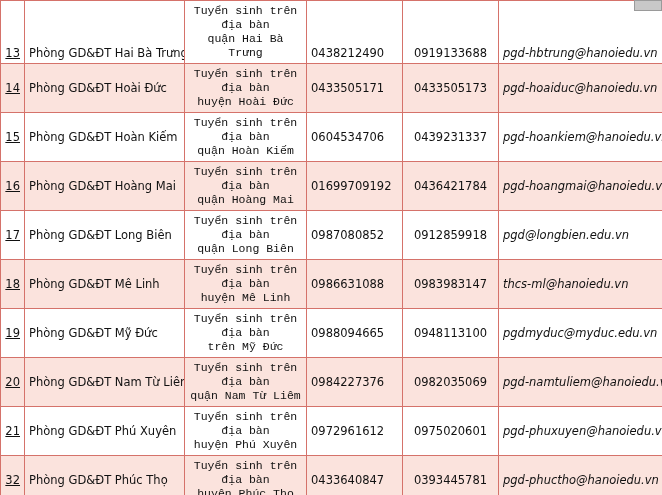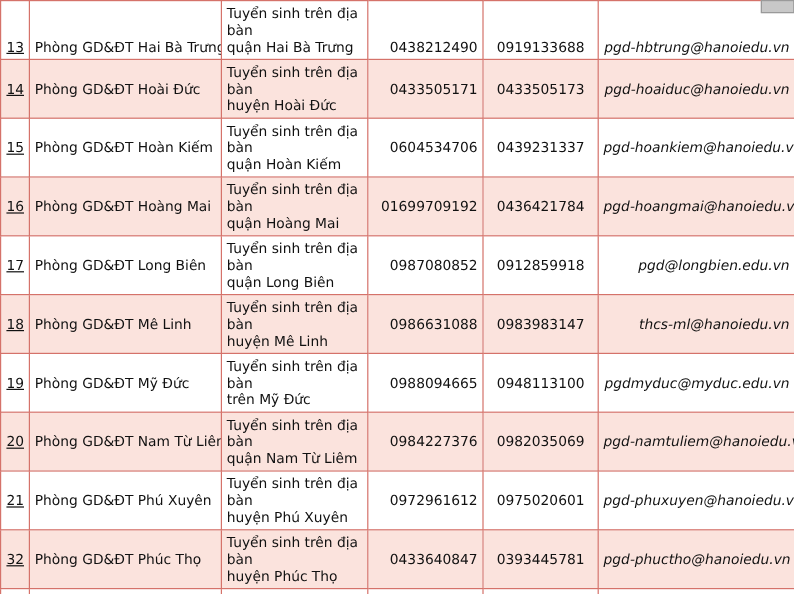--- a/index.html
+++ b/index.html
@@ -64,36 +64,38 @@
     text-decoration: underline;
   }
   td.c-unit {
     width: 160px;
     text-align: left;
     padding-left: 5px;
     white-space: nowrap;
   }
   td.c-area {
     width: 122px;
+    text-align: center;
     line-height: 1.25;
+    font-family: Liberation Mono, monospace;
   }
   td.c-phone1 {
     width: 96px;
-    text-align: right;
+    text-align: left;
     white-space: nowrap;
   }
   td.c-phone2 {
     width: 96px;
     text-align: center;
     white-space: nowrap;
     margin-left: 41px;
   }
   td.c-email {
     width: 164px;
-    text-align: right;
+    text-align: left;
     padding-left: 6px;
     font-style: italic;
     color: #111111;
     white-space: nowrap;
     overflow: hidden;
     text-overflow: clip;
   }
 
   tr.row-first td {
     vertical-align: bottom;

